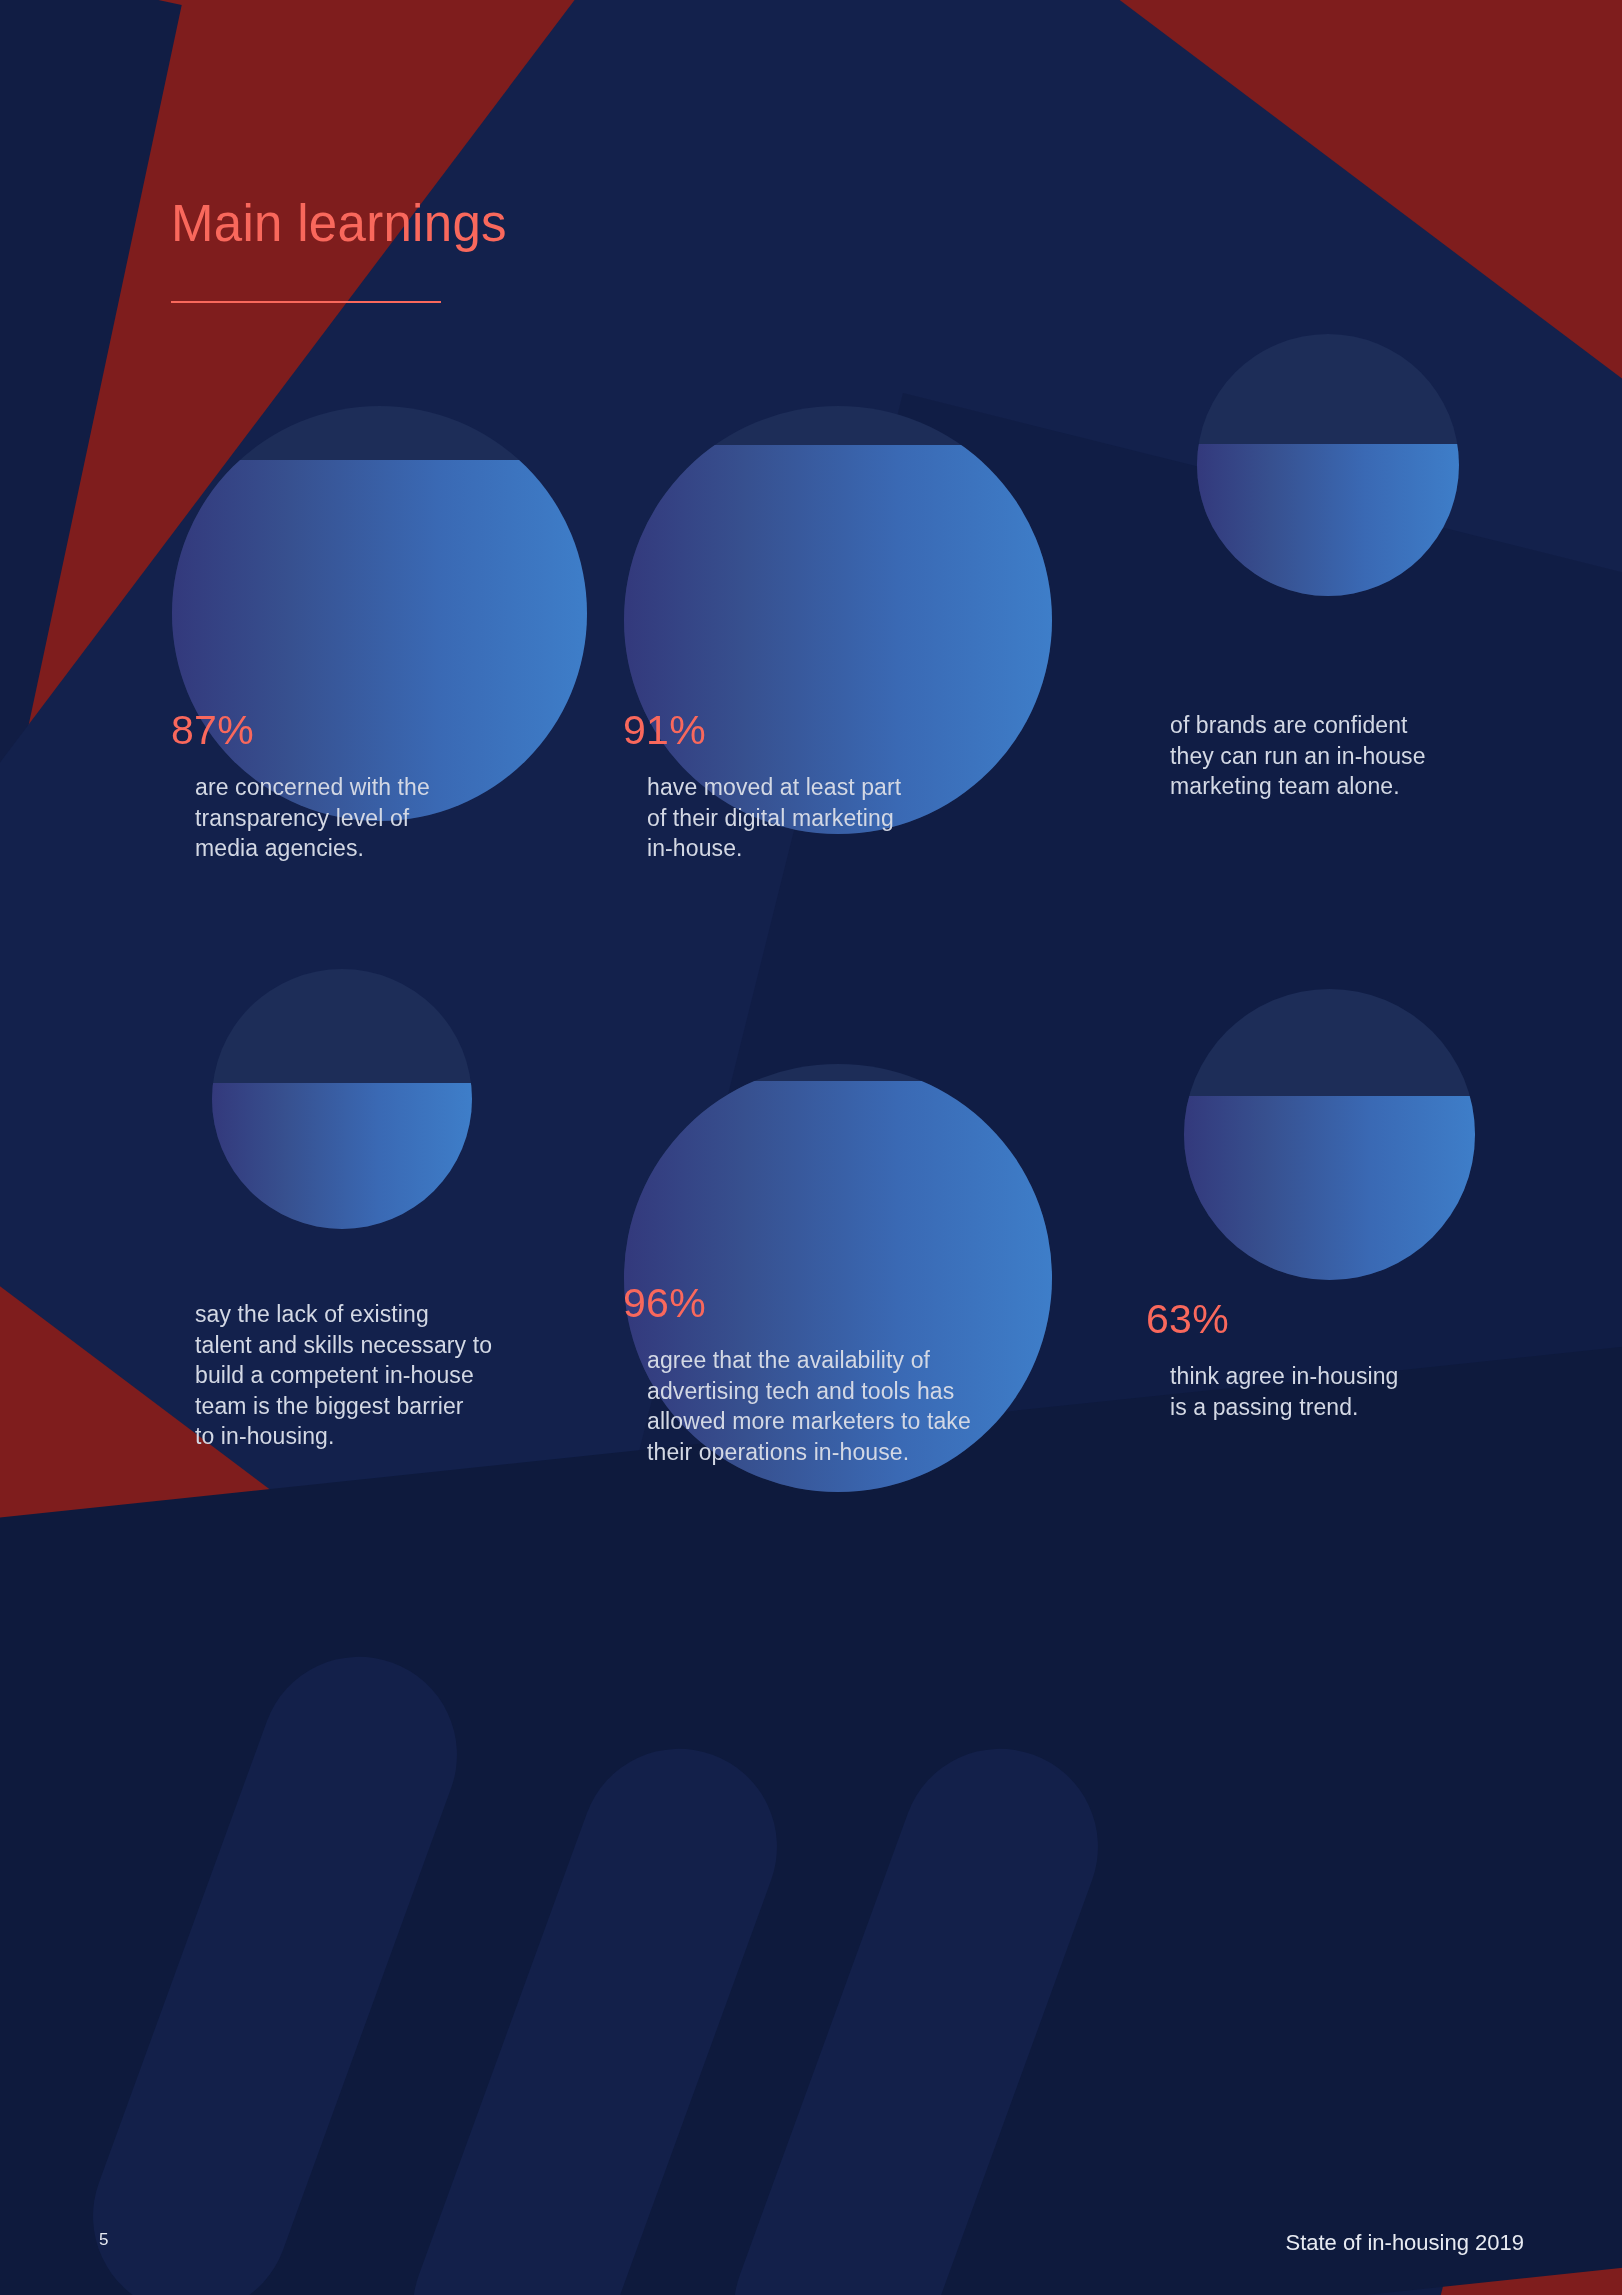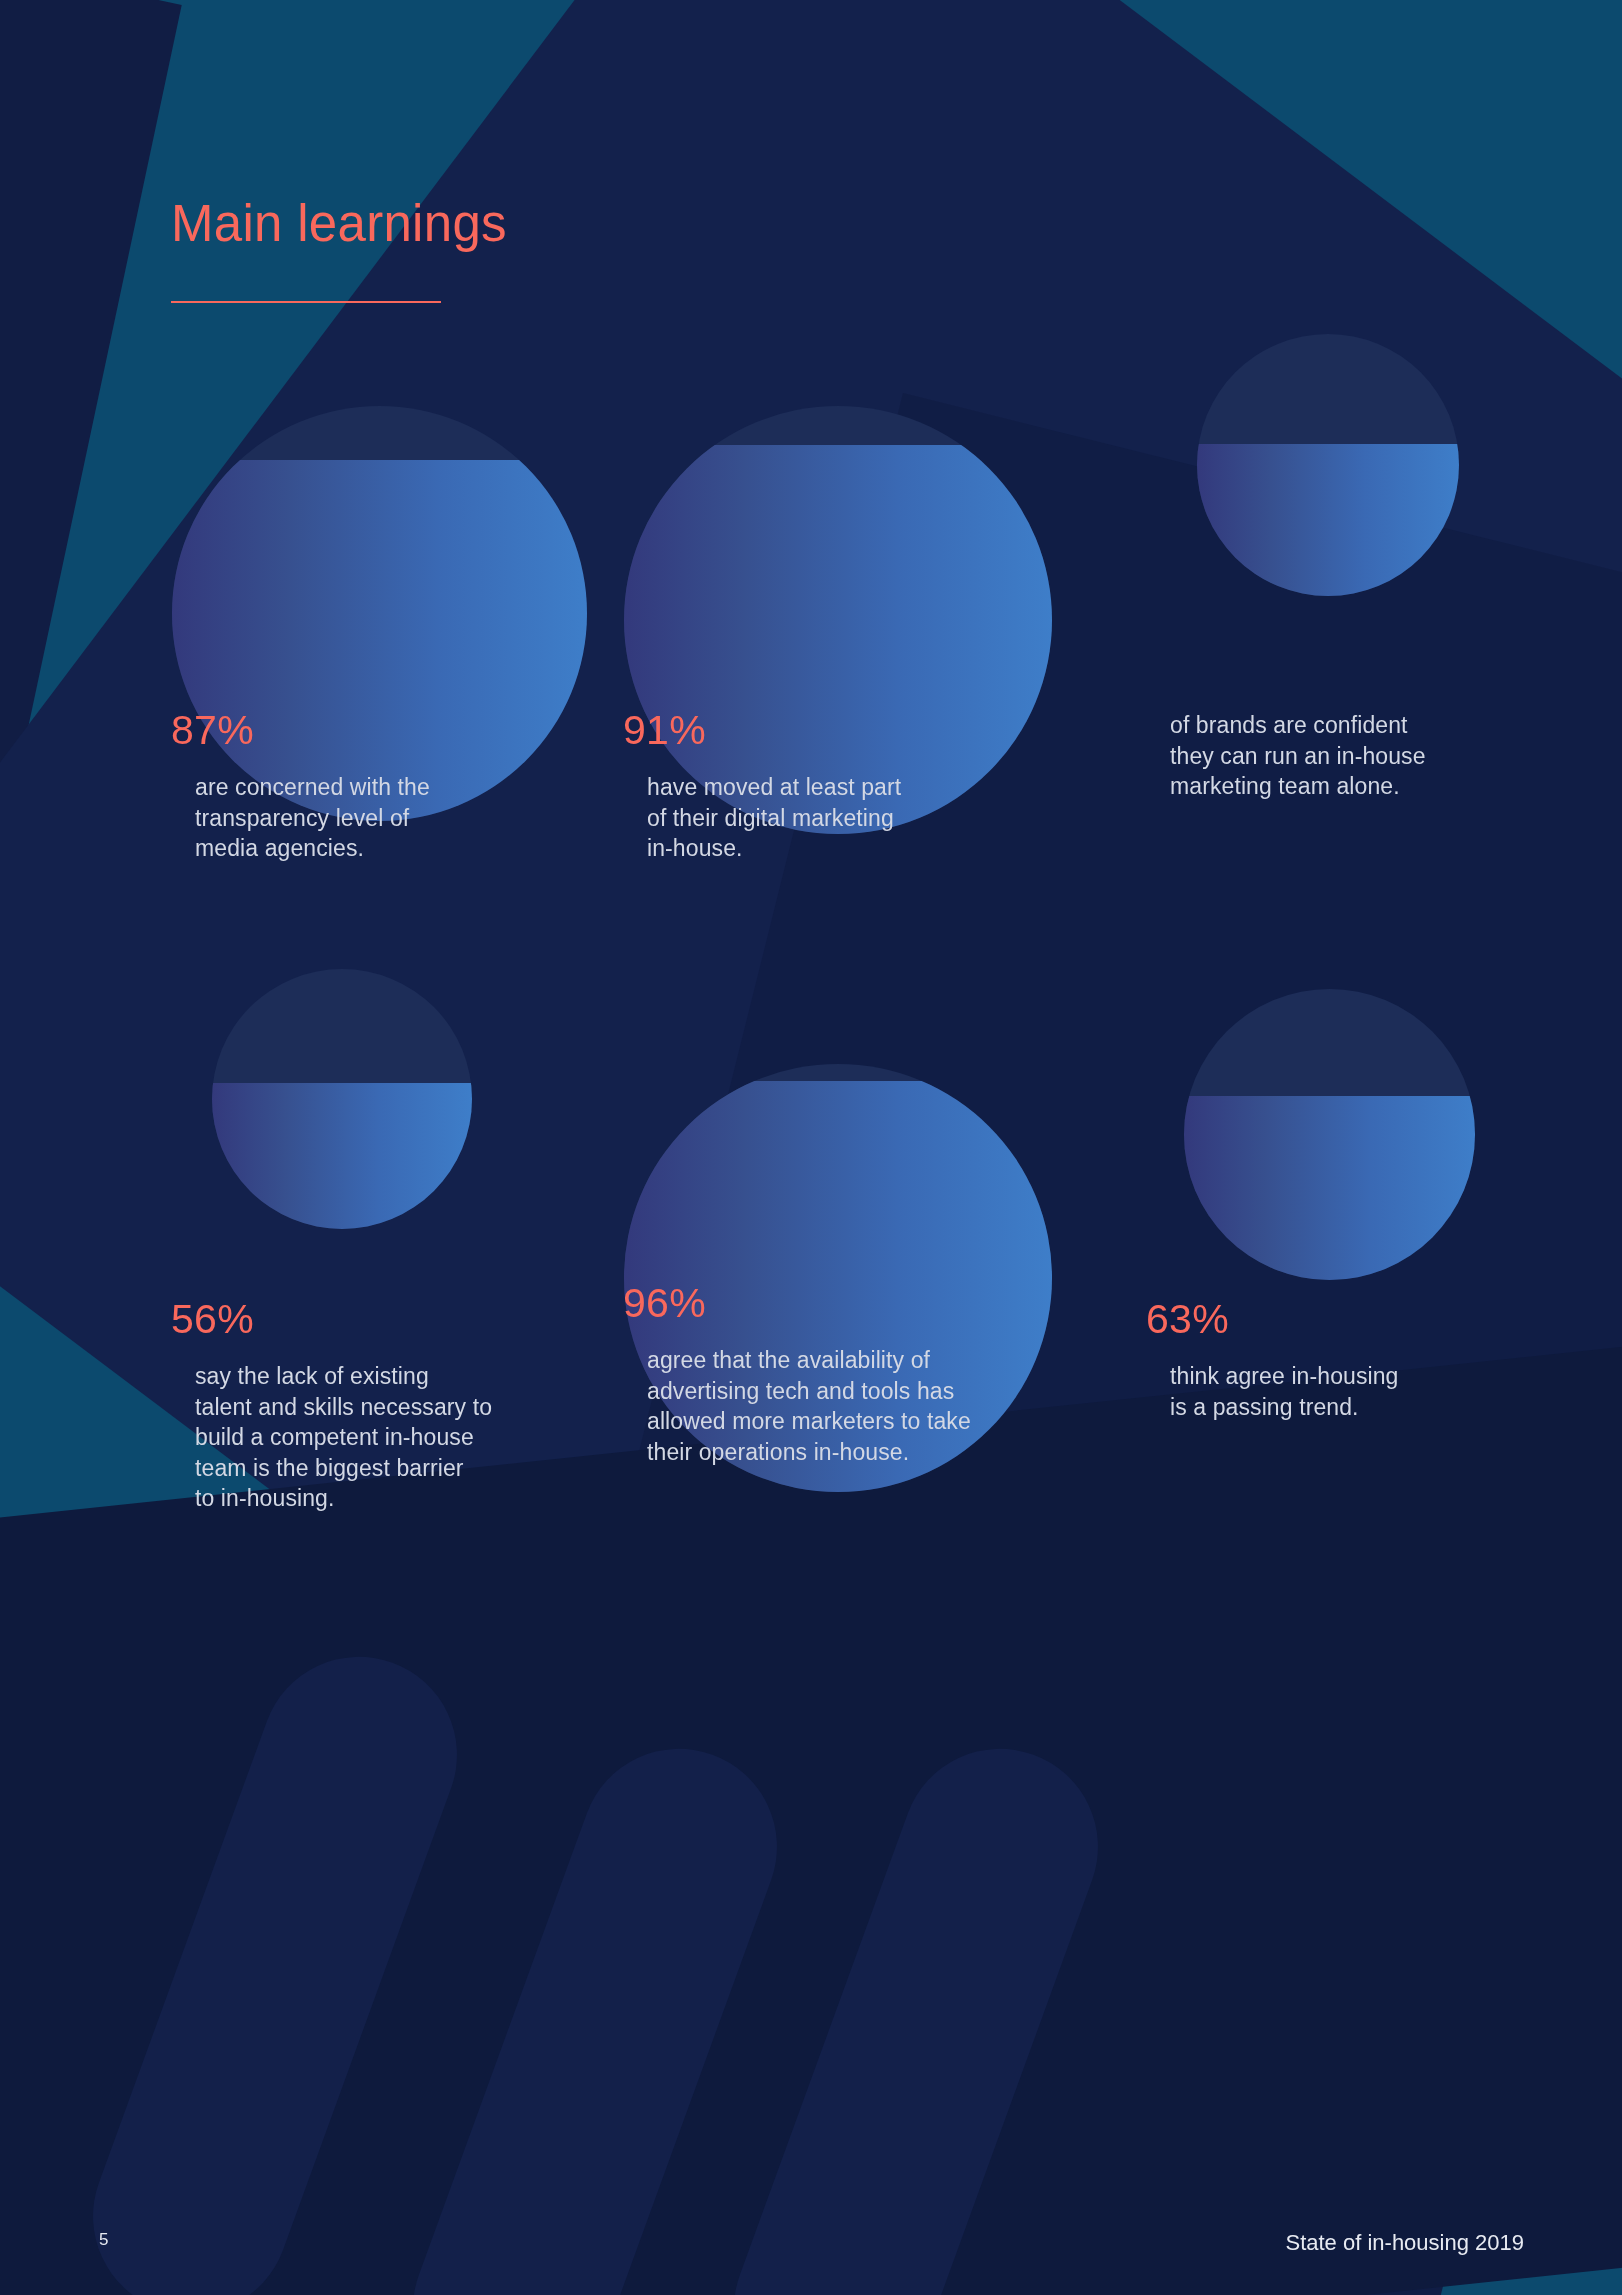--- a/index.html
+++ b/index.html
@@ -5,21 +5,21 @@
   * { margin:0; padding:0; box-sizing:border-box; }
   html,body {
     width:1623px; height:2295px;
     background:#0f1b40;
     font-family:"Liberation Sans", sans-serif;
     overflow:hidden;
   }
   #page {
     position:relative;
     width:1623px; height:2295px;
-    background:#0c4a6e;
+    background:#7f1d1d;
     overflow:hidden;
   }
 
   
   .bg-layer { position:absolute; inset:0; overflow:hidden; pointer-events:none; }
   
   .wedge-tr {
     position:absolute;
     top:-262px; left:772px;
     width:1440px; height:1701px;
@@ -196,21 +196,20 @@
 they can run an in-house
 marketing team alone.</div>
         </div>
       </div>
 
       <div class="stat" style="left:171px; top:995px;">
         <div class="gauge" style="left:41px; top:-26px; width:260px; height:260px;">
           <div class="fill" style="height:56%;"></div>
         </div>
         <div class="stat-body" style="top:304px;">
-          <div class="pct">56%</div>
           <div class="desc" style="white-space:pre-line;">say the lack of existing
 talent and skills necessary to
 build a competent in-house
 team is the biggest barrier
 to in-housing.</div>
         </div>
       </div>
 
       <div class="stat" style="left:623px; top:995px;">
         <div class="gauge" style="left:1.3px; top:69px; width:428px; height:428px;">

